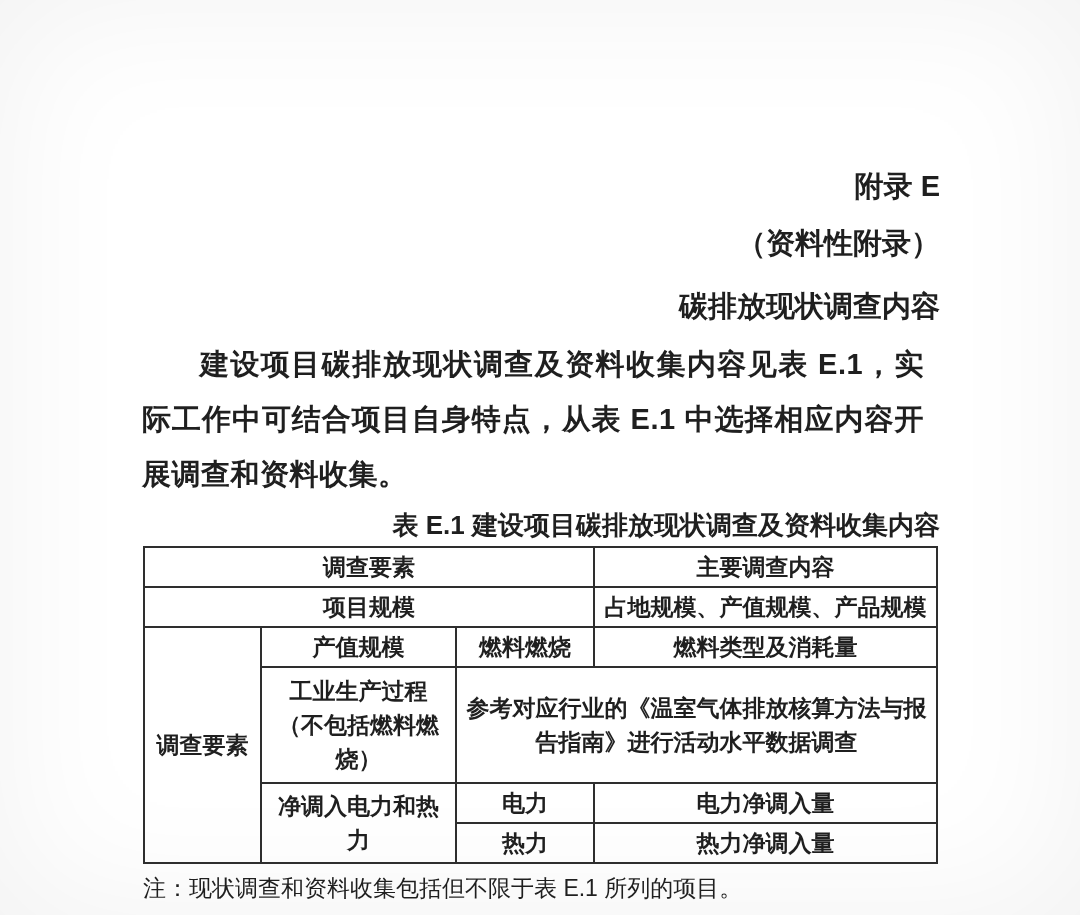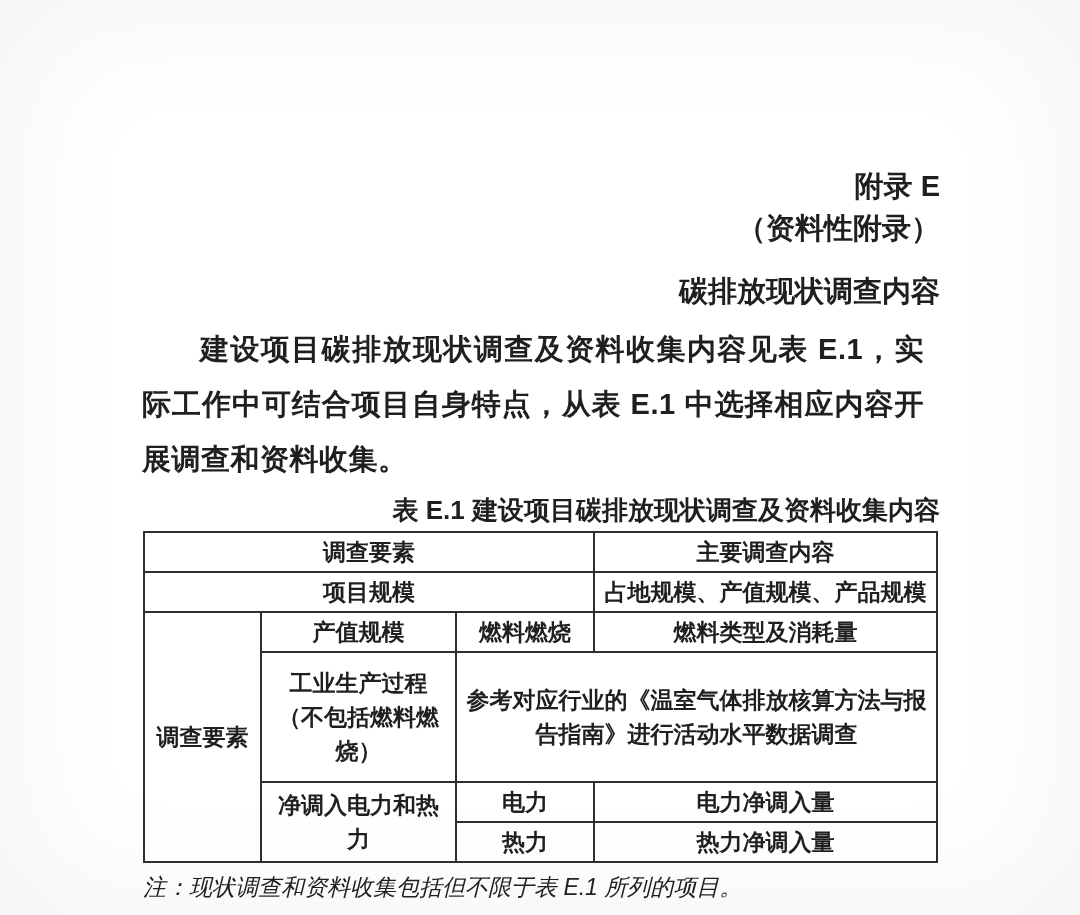--- a/index.html
+++ b/index.html
@@ -16,21 +16,21 @@
     padding-top: 170px;
     box-shadow: inset 0 0 150px rgba(0,0,0,0.055);
   }
   .content { margin-left: 142px; width: 798px; }
 
   .title, .subtitle, .heading {
     font-size: 29px; line-height: 32px;
     font-weight: bold; text-align: right;
     margin: 0;
   }
-  .subtitle { margin-top: 10px; }
+  .subtitle { margin-top: 25px; }
   .heading  { margin-top: 31px; }
 
   .para {
     font-size: 29px; font-weight: bold;
     line-height: 55px;
     text-align: justify;
     text-indent: 2em;
     letter-spacing: 0.5px;
     margin: 15px 16px 0 0;
   }
@@ -52,29 +52,28 @@
     text-align: center;
     vertical-align: middle;
     font-size: 23px;
     line-height: 34px;
     padding: 2px 8px;
     font-weight: bold;
   }
   tr.r1 { height: 40px; }
   tr.r2 { height: 36px; }
   tr.r3 { height: 38px; }
-  tr.r4 { height: 130px; }
+  tr.r4 { height: 116px; }
   tr.r5 { height: 37px; }
   tr.r6 { height: 36px; }
 
   .note {
     font-size: 23px; line-height: 30px;
     margin: 9px 0 0 1px;
     text-align: left;
-    font-style: italic;
   }
 </style>
 </head>
 <body>
 
 <div class="page">
   <div class="content">
 
     <h1 class="title">附录 E</h1>
     <h2 class="subtitle">（资料性附录）</h2>

